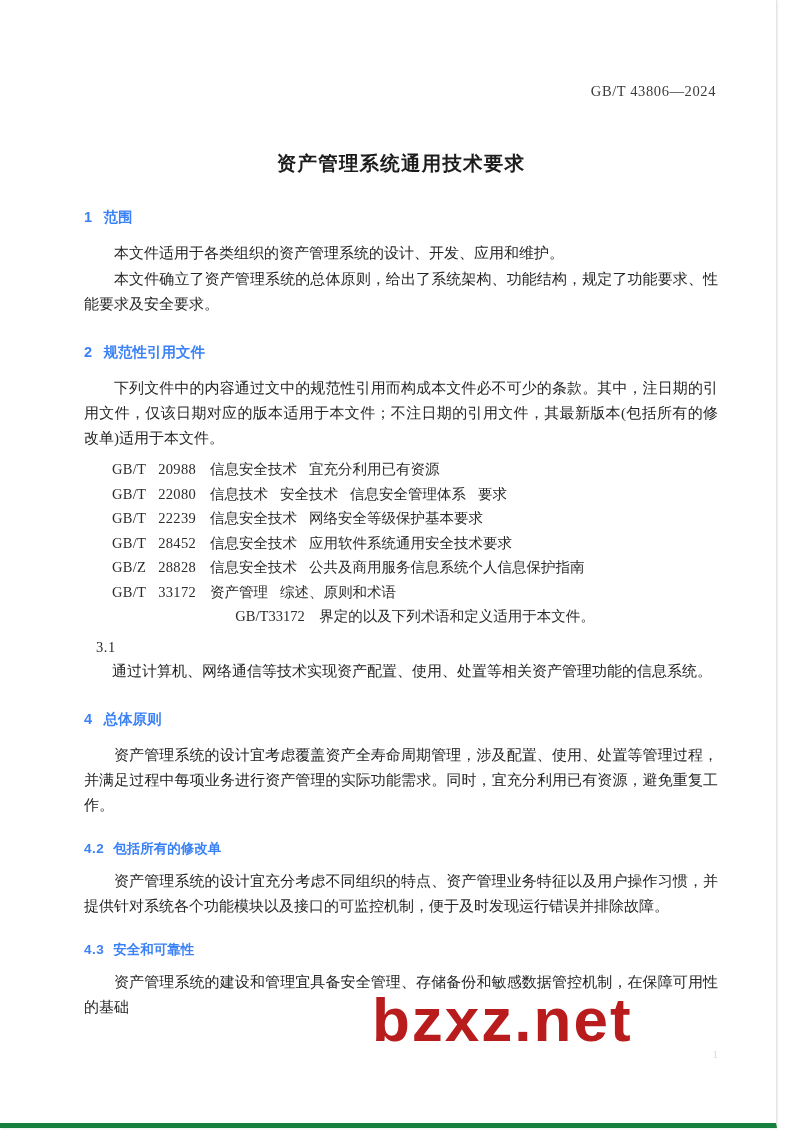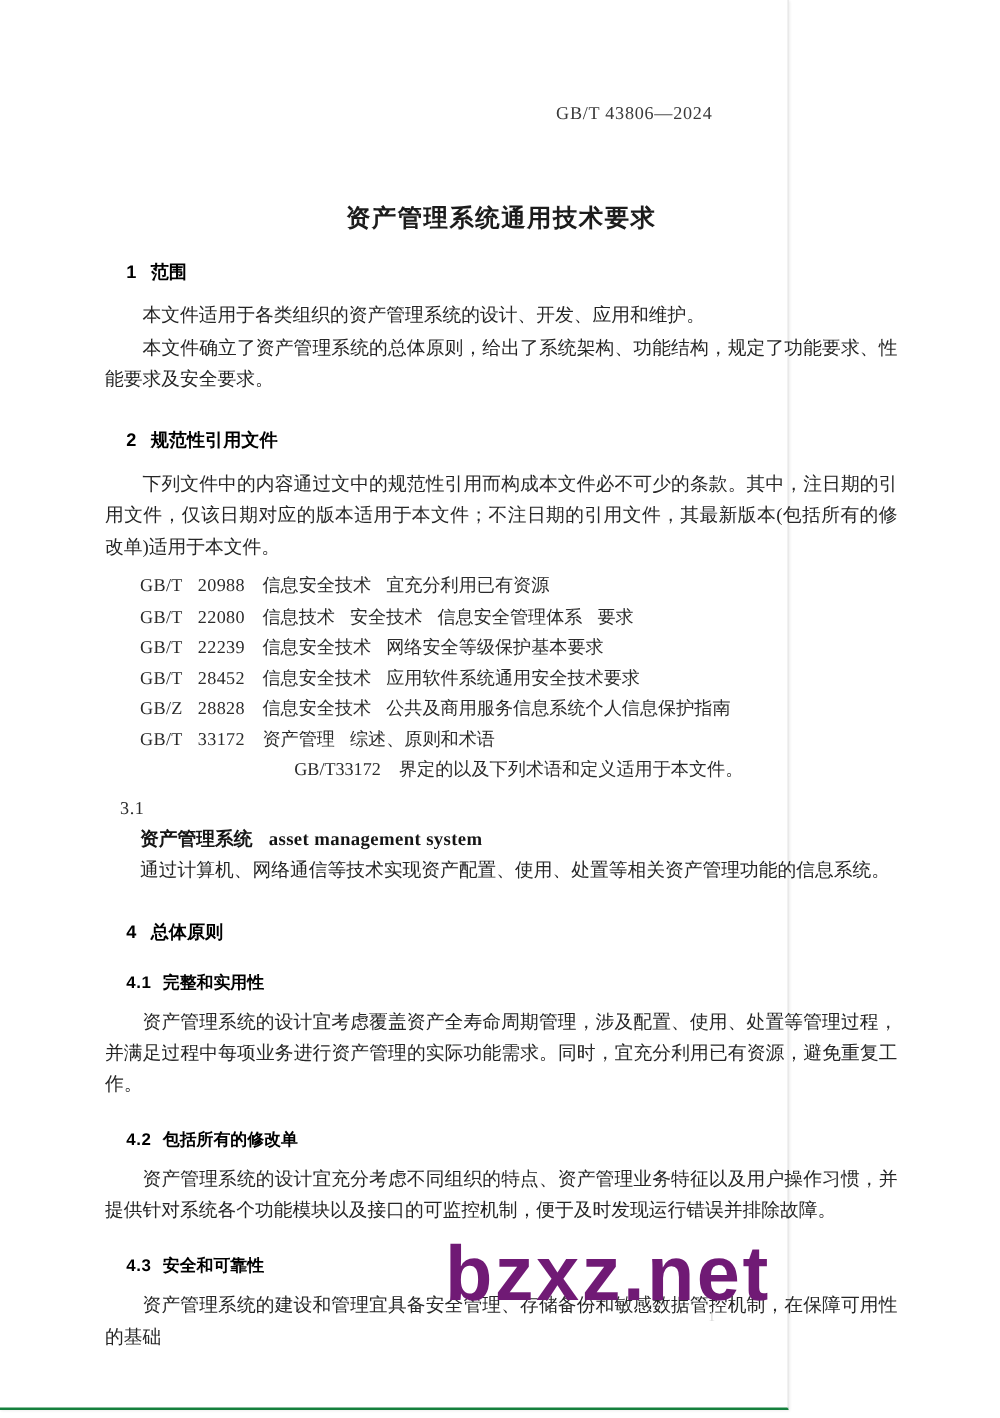--- a/index.html
+++ b/index.html
@@ -12,25 +12,25 @@
     height: 1134px;
     position: relative;
     overflow: hidden;
     font-family: "Liberation Serif", "DejaVu Serif", serif;
     color: #2b2b2b;
   }
   .page {
     position: absolute;
     left: 0;
     top: 0;
-    width: 631px;
+    width: 777px;
     height: 1128px;
     background: #ffffff;
     border-right: 1px solid #e3e3e3;
-    border-bottom: 2px solid #15803d;
+    border-bottom: 5px solid #15803d;
     box-shadow: 1px 1px 2px rgba(0,0,0,0.07);
     box-sizing: border-box;
   }
   .page-inner {
     position: absolute;
     left: 84px;
     top: 0;
     width: 634px;
   }
 
@@ -51,36 +51,35 @@
     position: absolute;
     left: 0;
     top: 150px;
     width: 634px;
     text-align: center;
     font-family: "Liberation Sans", sans-serif;
     font-weight: bold;
     font-size: 19.5px;
     letter-spacing: 1.2px;
     color: #1c1c1c;
-    margin-top: 11px;
   }
 
   .body-flow {
     position: absolute;
     left: 0;
     top: 208px;
     width: 634px;
   }
 
   
   h2.h1-sec, h3.h2-sec {
-    margin: 17px;
-    font-family: "Liberation Sans", sans-serif;
-    font-weight: bold;
-    color: #000000;
+    margin: 0;
+    font-family: "Liberation Sans", sans-serif;
+    font-weight: bold;
+    color: #3b82f6;
   }
   h2.h1-sec {
     font-size: 14.5px;
     margin-top: 26px;
     margin-bottom: 14px;
   }
   h3.h2-sec {
     font-size: 13.5px;
     margin-top: 22px;
     margin-bottom: 11px;
@@ -163,27 +162,27 @@
     padding-left: 28px;
     font-size: 14.5px;
     line-height: 25px;
     color: #2b2b2b;
     text-align: center;
   }
 
   
   .watermark {
     position: absolute;
-    left: 356px;
+    left: 372px;
     top: 984px;
     font-family: "Liberation Sans", sans-serif;
     font-weight: bold;
     font-size: 62px;
     letter-spacing: 2px;
-    color: #701a75;
+    color: #b91c1c;
     user-select: none;
     pointer-events: none;
     white-space: nowrap;
   }
   
   .page-number {
     position: absolute;
     right: 58px;
     top: 1048px;
     font-family: "Liberation Serif", serif;
@@ -232,32 +231,26 @@
           <span class="ref-code">GB/Z</span><span class="gap-a"></span><span class="ref-code">28828</span><span class="gap-b"></span><span>信息安全技术</span><span class="gap-c"></span><span>公共及商用服务信息系统个人信息保护指南</span>
         </li>
         <li>
           <span class="ref-code">GB/T</span><span class="gap-a"></span><span class="ref-code">33172</span><span class="gap-b"></span><span>资产管理</span><span class="gap-c"></span><span>综述、原则和术语</span>
         </li>
       </ul>
 
       <p class="ref-line">GB/T33172　界定的以及下列术语和定义适用于本文件。</p>
 
       <p class="term-num">3.1</p>
-      <p class="term-head">
-        <span class="cn">资产管理系统</span><span class="term-gap"></span><span class="en">asset management system</span>
-      </p>
       <p class="term-def">通过计算机、网络通信等技术实现资产配置、使用、处置等相关资产管理功能的信息系统。</p>
 
       <h2 class="h1-sec">
         <span class="secnum">4</span><span class="sec-gap"></span><span>总体原则</span>
       </h2>
 
-      <h3 class="h2-sec">
-        <span class="secnum">4.1</span><span class="sec-gap-sm"></span><span>完整和实用性</span>
-      </h3>
       <p class="para">资产管理系统的设计宜考虑覆盖资产全寿命周期管理，涉及配置、使用、处置等管理过程，并满足过程中每项业务进行资产管理的实际功能需求。同时，宜充分利用已有资源，避免重复工作。</p>
 
       <h3 class="h2-sec">
         <span class="secnum">4.2</span><span class="sec-gap-sm"></span><span>包括所有的修改单</span>
       </h3>
       <p class="para">资产管理系统的设计宜充分考虑不同组织的特点、资产管理业务特征以及用户操作习惯，并提供针对系统各个功能模块以及接口的可监控机制，便于及时发现运行错误并排除故障。</p>
 
       <h3 class="h2-sec">
         <span class="secnum">4.3</span><span class="sec-gap-sm"></span><span>安全和可靠性</span>
       </h3>

